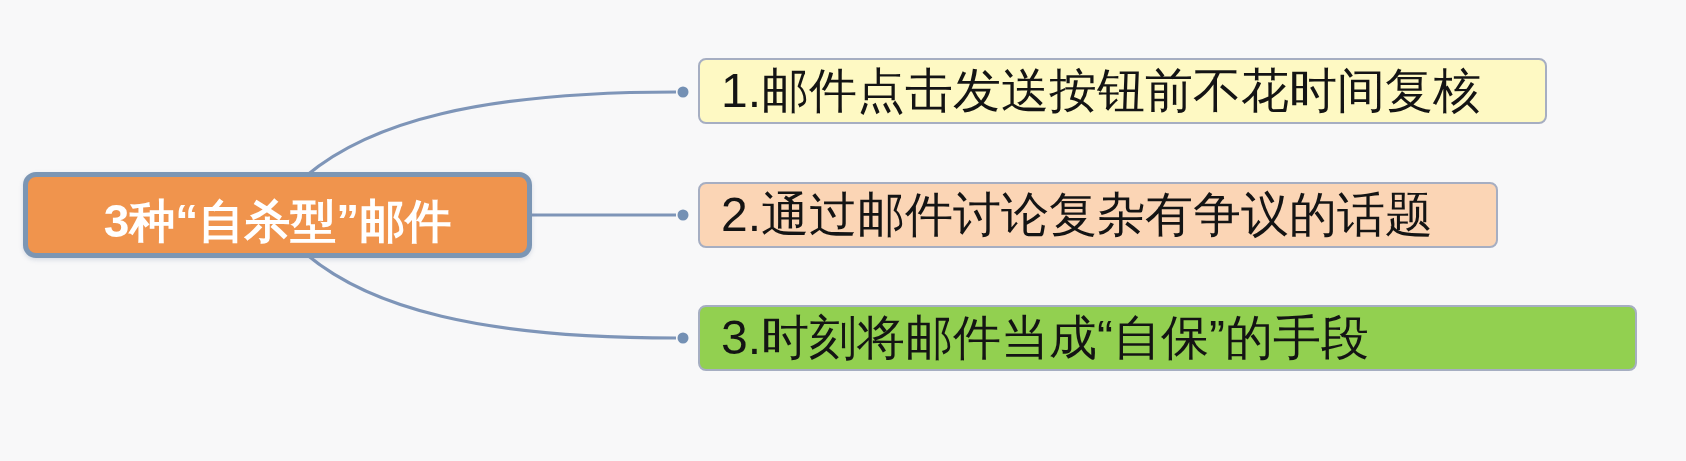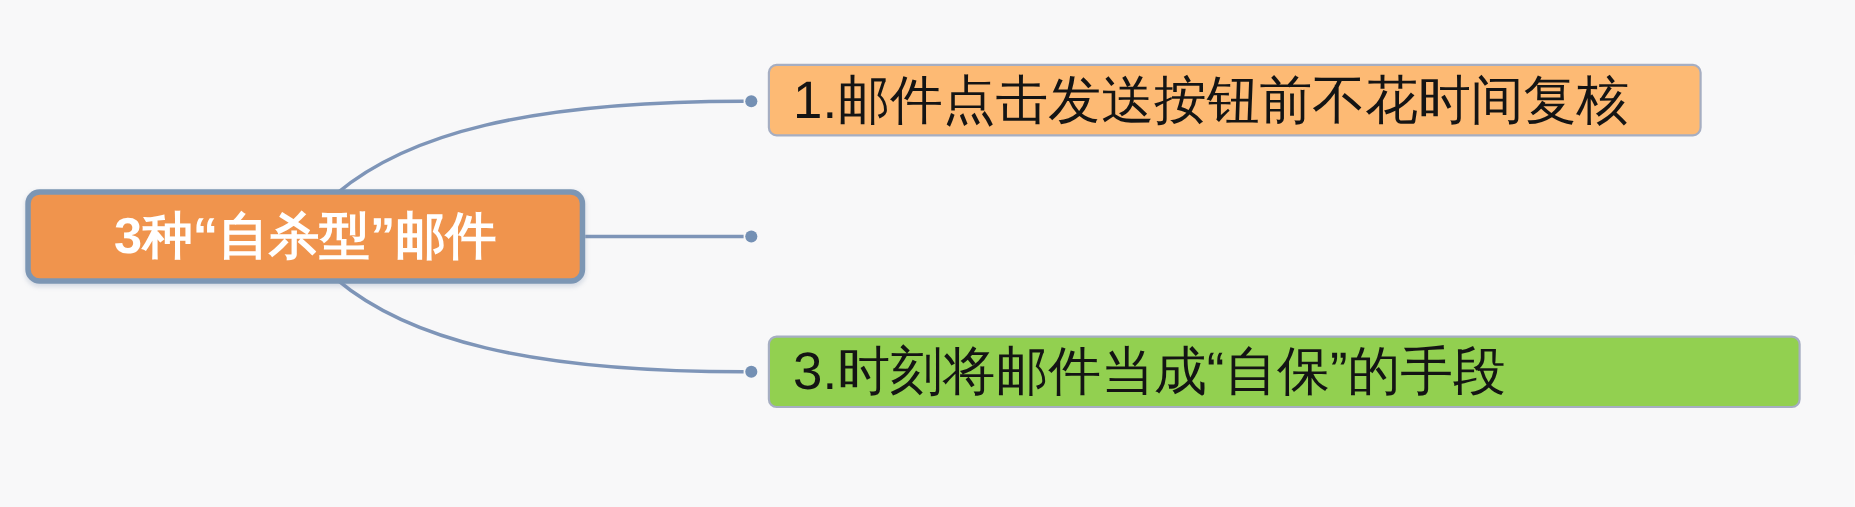--- a/index.html
+++ b/index.html
@@ -34,20 +34,21 @@
     top: 172px;
     width: 509px;
     height: 86px;
     border: 5px solid #7C96B4;
     border-radius: 13px;
     justify-content: center;
     font-size: 46px;
     font-weight: bold;
     color: #FFFFFF;
     box-shadow: 0 2px 4px rgba(120,140,170,0.25);
+    align-items: flex-end;
   }
   .branch-node {
     left: 698px;
     height: 66px;
     border: 2px solid #A6AEC2;
     border-radius: 8px;
     padding-left: 21px;
     font-size: 48px;
     color: #141414;
   }
@@ -67,22 +68,25 @@
     <path d="M 306 254 C 370 308, 480 338, 676 338" fill="none" stroke-width="3.2" stroke="#7E95B8"></path>
     <circle cx="683" cy="92" r="5.5" fill="#7490B4"></circle>
     <circle cx="683" cy="215" r="5.5" fill="#7490B4"></circle>
     <circle cx="683" cy="338" r="5.5" fill="#7490B4"></circle>
   </svg>
 
   <div class="node root-node" style="background: rgb(240, 148, 77);">
     <span class="node-label">3种“自杀型”邮件</span>
   </div>
 
-  <div class="node branch-node branch-1" style="background: #fdba74;">
+  <div class="node branch-node branch-1" style="background: #fef9c3;">
     <span class="node-label">1.邮件点击发送按钮前不花时间复核</span>
   </div>
 
+  <div class="node branch-node branch-2" style="background: rgb(251, 213, 181);">
+    <span class="node-label">2.通过邮件讨论复杂有争议的话题</span>
+  </div>
 
   <div class="node branch-node branch-3" style="background: rgb(146, 208, 80);">
     <span class="node-label">3.时刻将邮件当成“自保”的手段</span>
   </div>
 
 </div>
 
 </body></html>

